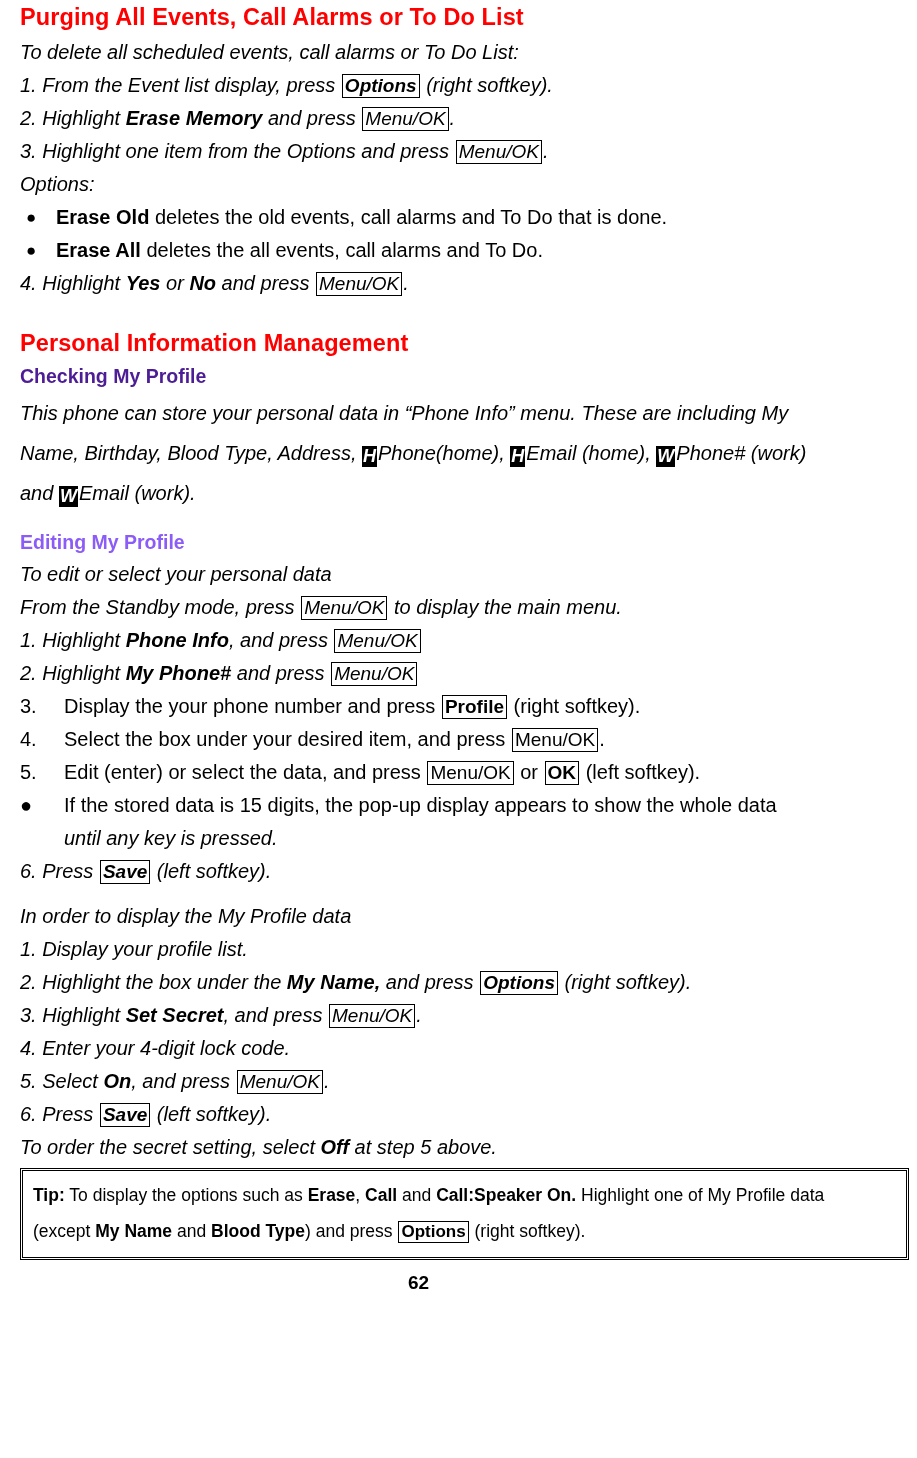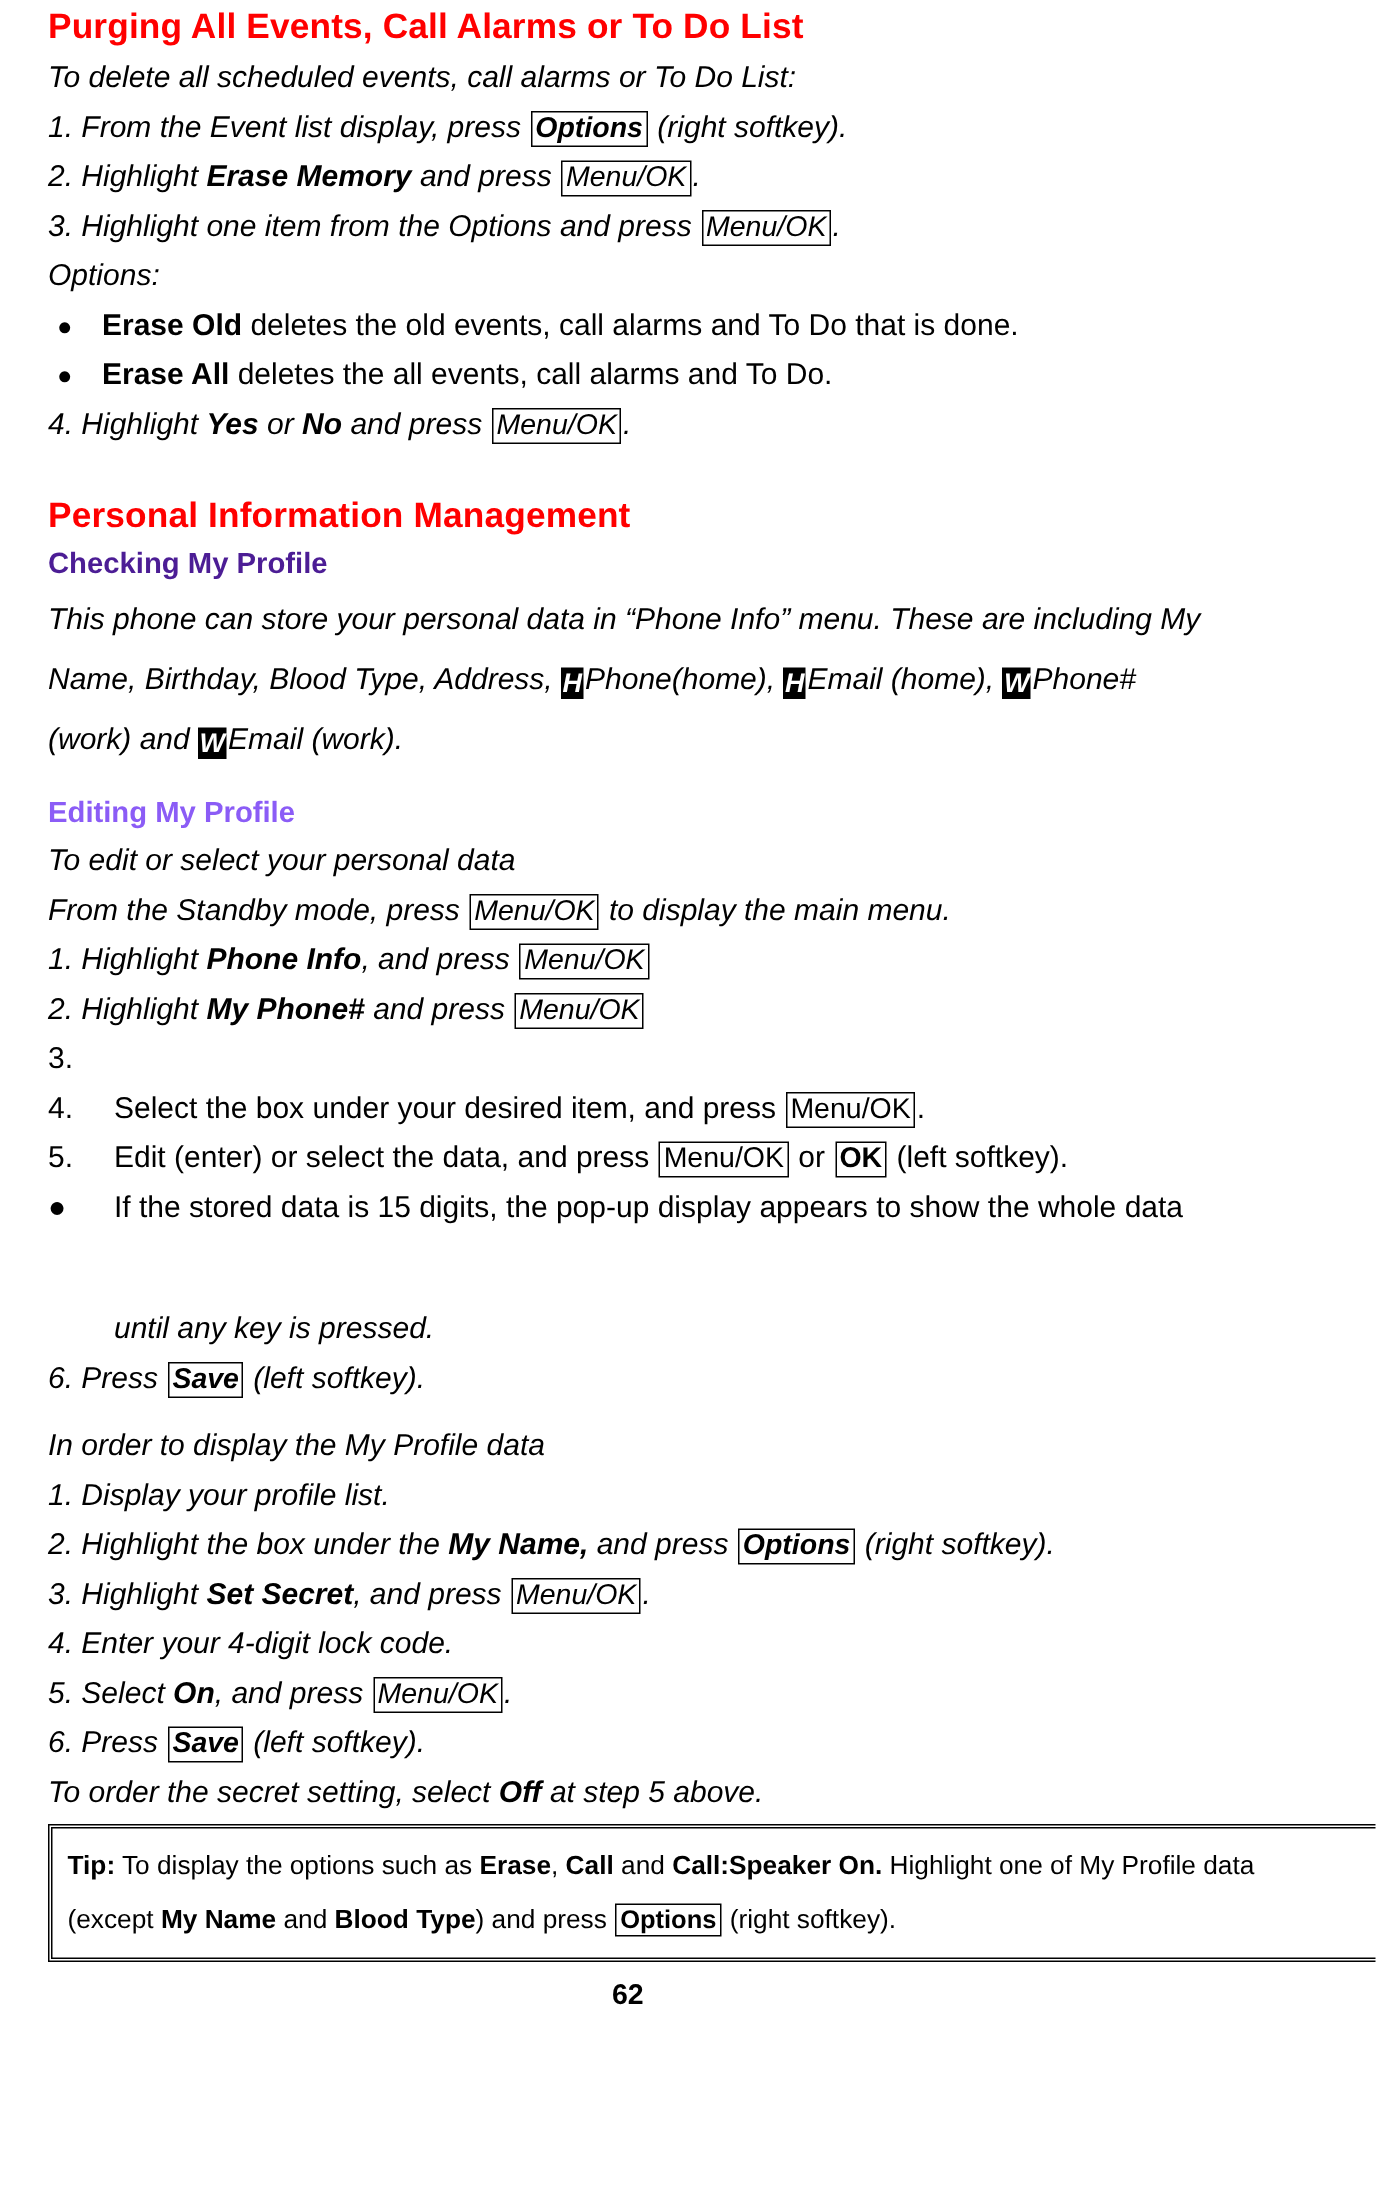--- a/index.html
+++ b/index.html
@@ -12,21 +12,21 @@
     height: 1458px;
     font-family: "Liberation Sans", sans-serif;
     color: #000000;
     position: relative;
     overflow: hidden;
   }
   .page {
     width: 837px;
     height: 1458px;
     box-sizing: border-box;
-    padding: 0 32px;
+    padding: 0 20px;
     position: relative;
   }
 
   
   .h-red-1 {
     color: #ff0000;
     font-weight: bold;
     font-size: 23.5px;
     line-height: 30px;
     margin: 0;
@@ -90,21 +90,21 @@
     margin: 0;
     padding: 2px 0;
     display: flex;
     align-items: flex-start;
   }
   .numrow .num {
     flex: 0 0 auto;
     width: 44px;
   }
   .numrow .ntext { flex: 1 1 auto; }
-  .hang { padding-left: 44px; margin-top: 48px; }
+  .hang { padding-left: 44px; }
 
   
   .keybox {
     display: inline-block;
     border: 1px solid #000;
     padding: 0 2px;
     line-height: 22px;
     margin: 0 1px;
     vertical-align: baseline;
     font-size: 19px;
@@ -215,20 +215,21 @@
   <div class="p">
     <span>1. Highlight </span><b>Phone Info</b><span>, and press </span><span class="keybox">Menu/OK</span>
   </div>
 
   <div class="p">
     <span>2. Highlight </span><b>My Phone#</b><span> and press </span><span class="keybox">Menu/OK</span>
   </div>
 
   <div class="numrow">
     <span class="num">3.</span>
+    <span class="ntext"><span>Display the your phone number and press </span><span class="keybox bold">Profile</span><span> (right softkey).</span></span>
   </div>
 
   <div class="numrow">
     <span class="num">4.</span>
     <span class="ntext"><span>Select the box under your desired item, and press </span><span class="keybox">Menu/OK</span><span>.</span></span>
   </div>
 
   <div class="numrow">
     <span class="num">5.</span>
     <span class="ntext"><span>Edit (enter) or select the data, and press </span><span class="keybox">Menu/OK</span><span> or </span><span class="keybox bold">OK</span><span> (left softkey).</span></span>

